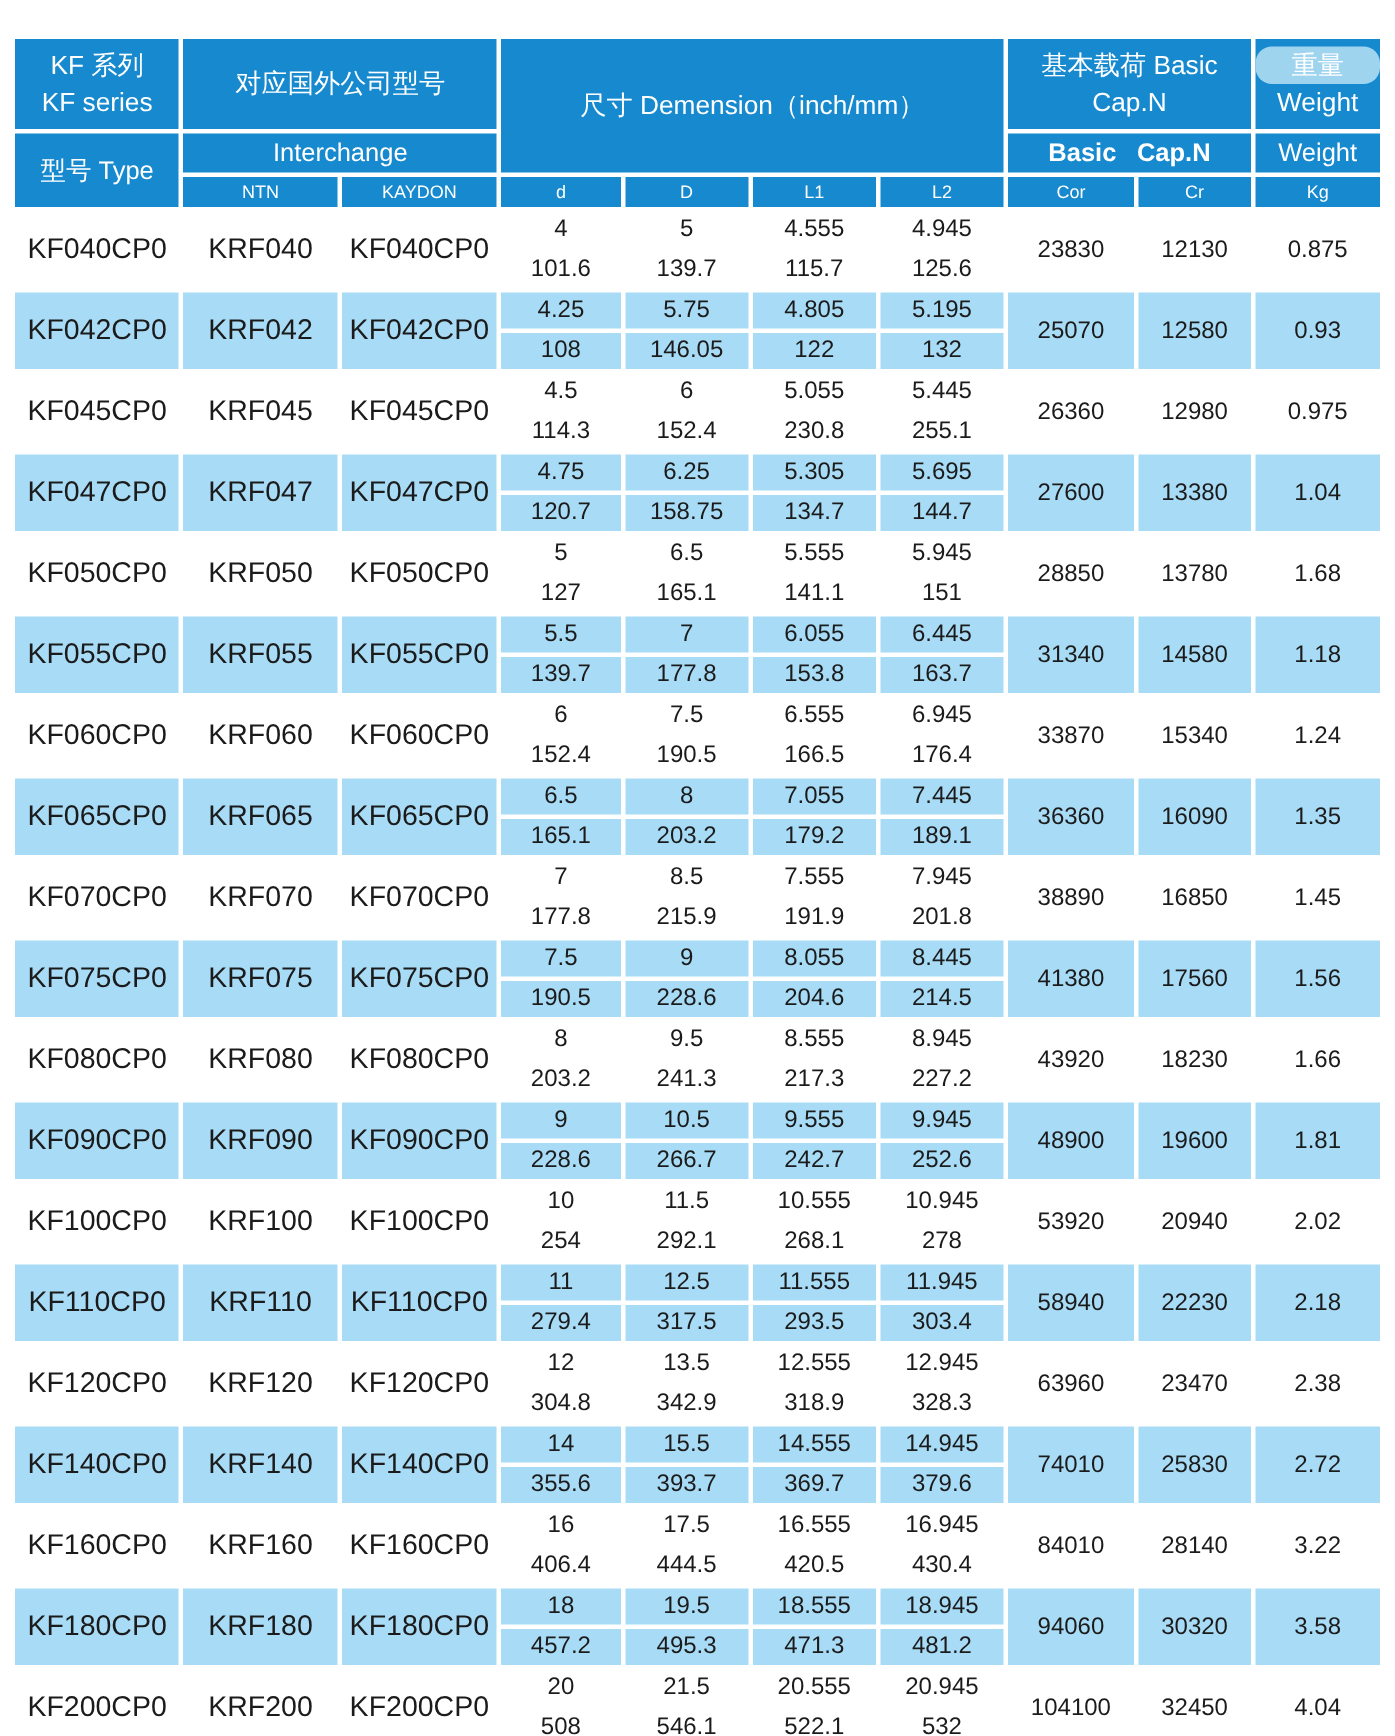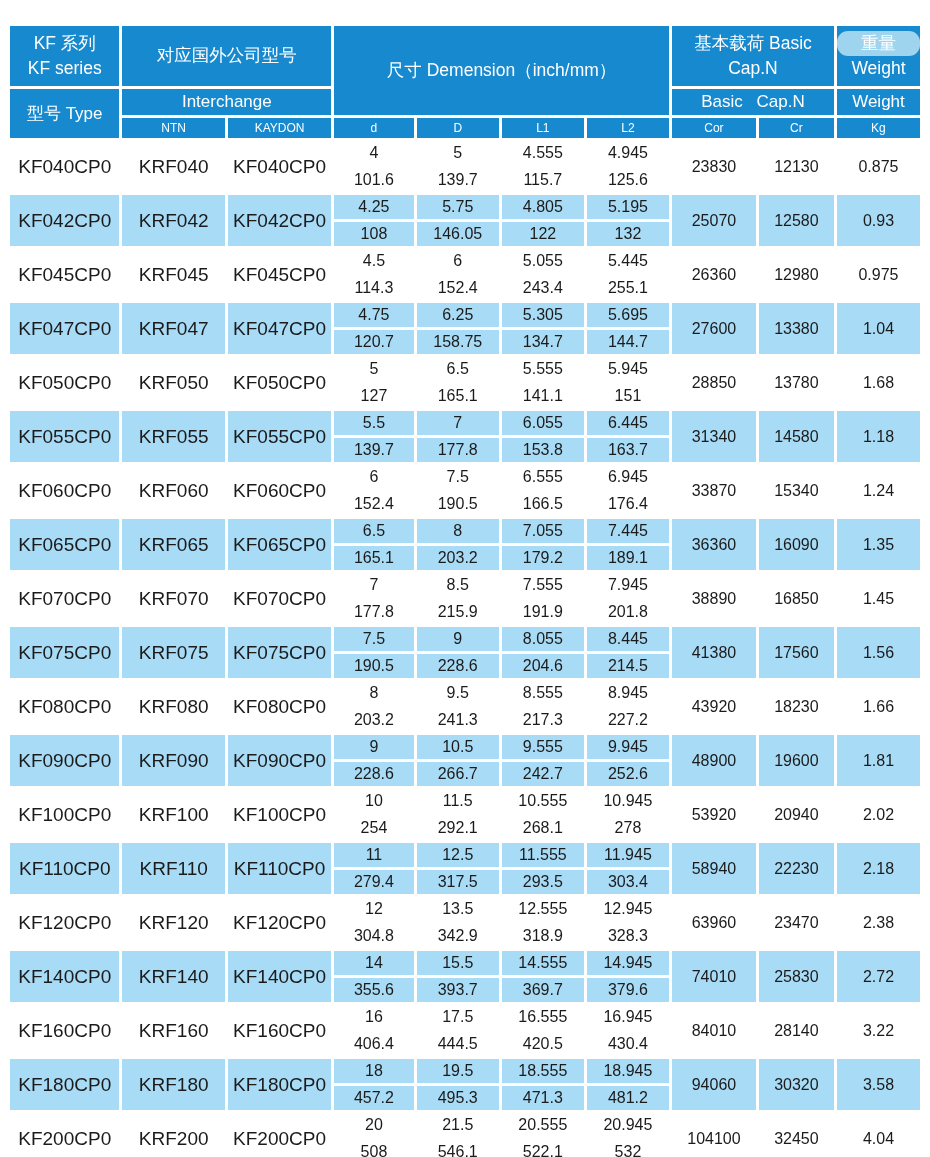--- a/index.html
+++ b/index.html
@@ -28,21 +28,21 @@
   }
   thead th {
     background: #1789ce;
     color: #ffffff;
     font-weight: normal;
   }
   tr.h1 th { height: 60px; font-size: 17.5px; line-height: 1.45; }
   tr.h2 th { height: 26px; font-size: 17px; }
   tr.h3 th { height: 20px; font-size: 12px; }
   th.dim-head { font-size: 17.5px; }
-  th.wide-words { word-spacing: 9px; }
+  th.wide-words { word-spacing: 9px; font-weight: bold; }
   .two-line span { display: block; }
   .hl {
     background: #9fd4ef;
     padding: 0 3px;
     border-radius: 11px;
   }
   tbody td {
     height: 24px;
     font-size: 16px;
     color: #1b1b1b;
@@ -150,21 +150,21 @@
           <td>6</td>
           <td>5.055</td>
           <td>5.445</td>
           <td rowspan="2">26360</td>
           <td rowspan="2">12980</td>
           <td rowspan="2">0.975</td>
         </tr>
         <tr class="">
           <td>114.3</td>
           <td>152.4</td>
-          <td>243.4</td>
+          <td>230.8</td>
           <td>255.1</td>
         </tr>
         <tr class="alt">
           <td rowspan="2" class="model-cell">KF047CP0</td>
           <td rowspan="2" class="interchange-cell">KRF047</td>
           <td rowspan="2" class="interchange-cell">KF047CP0</td>
           <td>4.75</td>
           <td>6.25</td>
           <td>5.305</td>
           <td>5.695</td>

